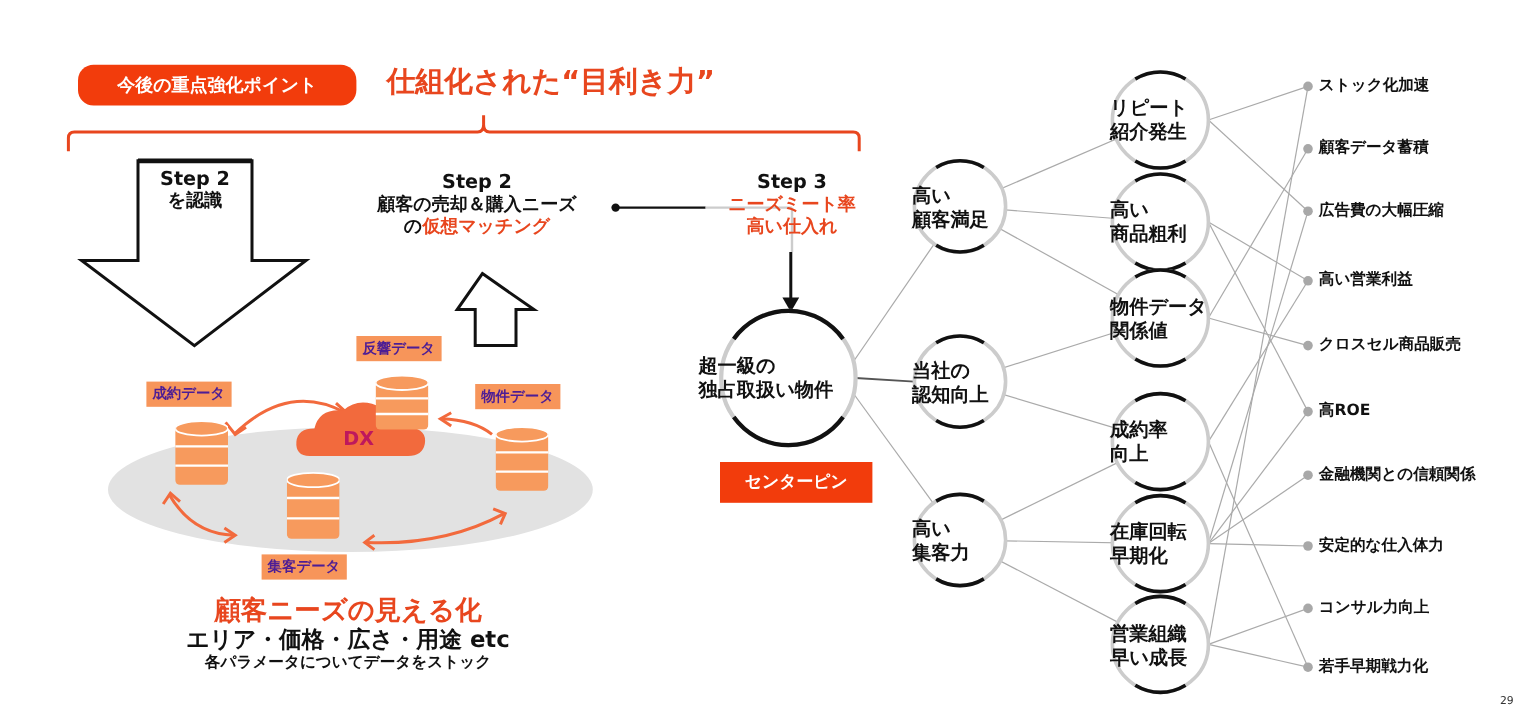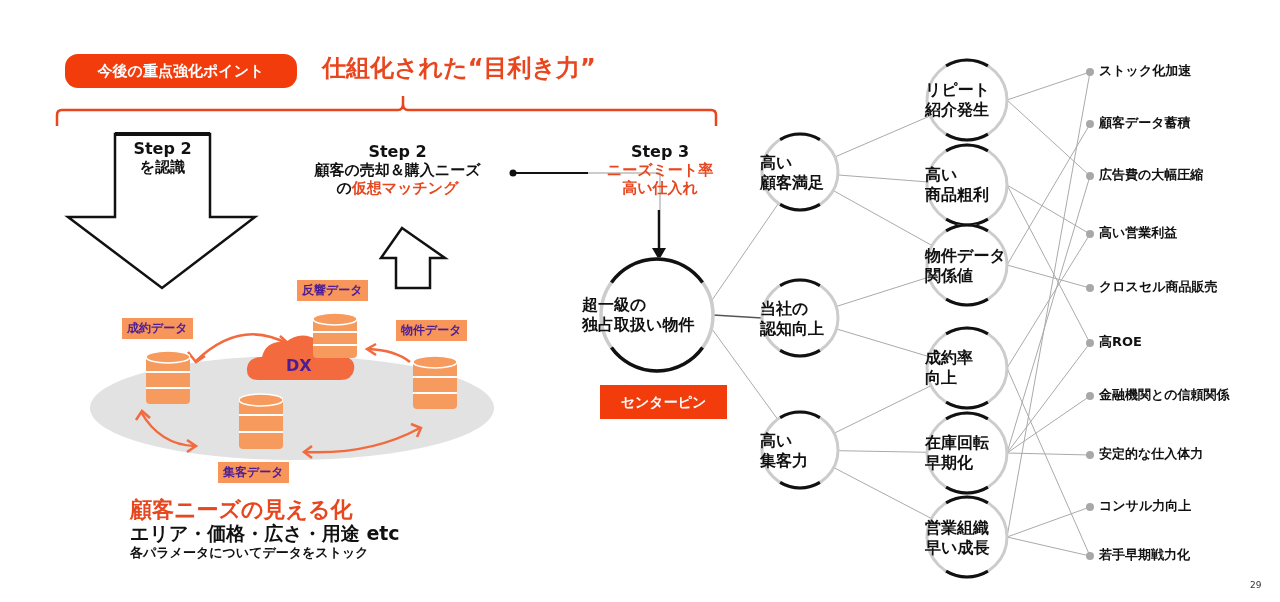--- a/index.html
+++ b/index.html
@@ -84,21 +84,21 @@
   </svg>
 </div>
 <div class="abs" style="left:239px;top:393px;width:44px;height:58px;">
   <svg width="44" height="58" style="position:static">
     <rect x="0" y="6" width="44" height="50" rx="4" fill="#f79a5d"></rect>
     <ellipse cx="22" cy="7" rx="22" ry="6" fill="#f79a5d" stroke="#fff" stroke-width="1.5"></ellipse>
     <line x1="0" y1="22" x2="44" y2="22" stroke="#fff" stroke-width="2"></line>
     <line x1="0" y1="39" x2="44" y2="39" stroke="#fff" stroke-width="2"></line>
   </svg>
 </div>
-<div class="abs" style="left:286px;top:356px;color:#4c1d95;font-size:16px;font-weight:bold;">DX</div>
+<div class="abs" style="left:286px;top:356px;color:#be185d;font-size:16px;font-weight:bold;">DX</div>
 
 <div class="abs lbl" style="left:297px;top:280px;">反響データ</div>
 <div class="abs lbl" style="left:122px;top:318px;">成約データ</div>
 <div class="abs lbl" style="left:396px;top:320px;">物件データ</div>
 <div class="abs lbl" style="left:218px;top:462px;">集客データ</div>
 
 <div class="abs step" style="left:60px;top:140px;width:205px;">
   <div class="hd">Step 2</div>
   <div>を認識</div>
 </div>
@@ -106,21 +106,21 @@
   <div class="hd">Step 2</div>
   <div>顧客の売却＆購入ニーズ</div>
   <div><span>の</span><span class="orange">仮想マッチング</span></div>
 </div>
 <div class="abs step" style="left:590px;top:143px;width:140px;">
   <div class="hd">Step 3</div>
   <div class="orange">ニーズミート率</div>
   <div class="orange">高い仕入れ</div>
 </div>
 
-<div class="abs" style="left:130px;top:496px;width:320px;">
+<div class="abs" style="left:130px;top:496px;width:320px;text-align:center;">
   <div class="orange" style="font-size:22px;font-weight:bold;line-height:28px;">顧客ニーズの見える化</div>
   <div style="font-size:19px;font-weight:bold;line-height:19px;">エリア・価格・広さ・用途 etc</div>
   <div style="font-size:13px;font-weight:bold;line-height:19px;">各パラメータについてデータをストック</div>
 </div>
 
 <svg id="net" width="1280" height="602">
     <line x1="701.8" y1="315" x2="800" y2="172" stroke="#aaaaaa" stroke-width="1"></line>
     <line x1="713" y1="315" x2="762" y2="318" stroke="#555" stroke-width="1.5"></line>
     <line x1="701.8" y1="315" x2="800" y2="450" stroke="#aaaaaa" stroke-width="1"></line>
     <line x1="800" y1="172" x2="967" y2="100" stroke="#aaaaaa" stroke-width="1"></line>

